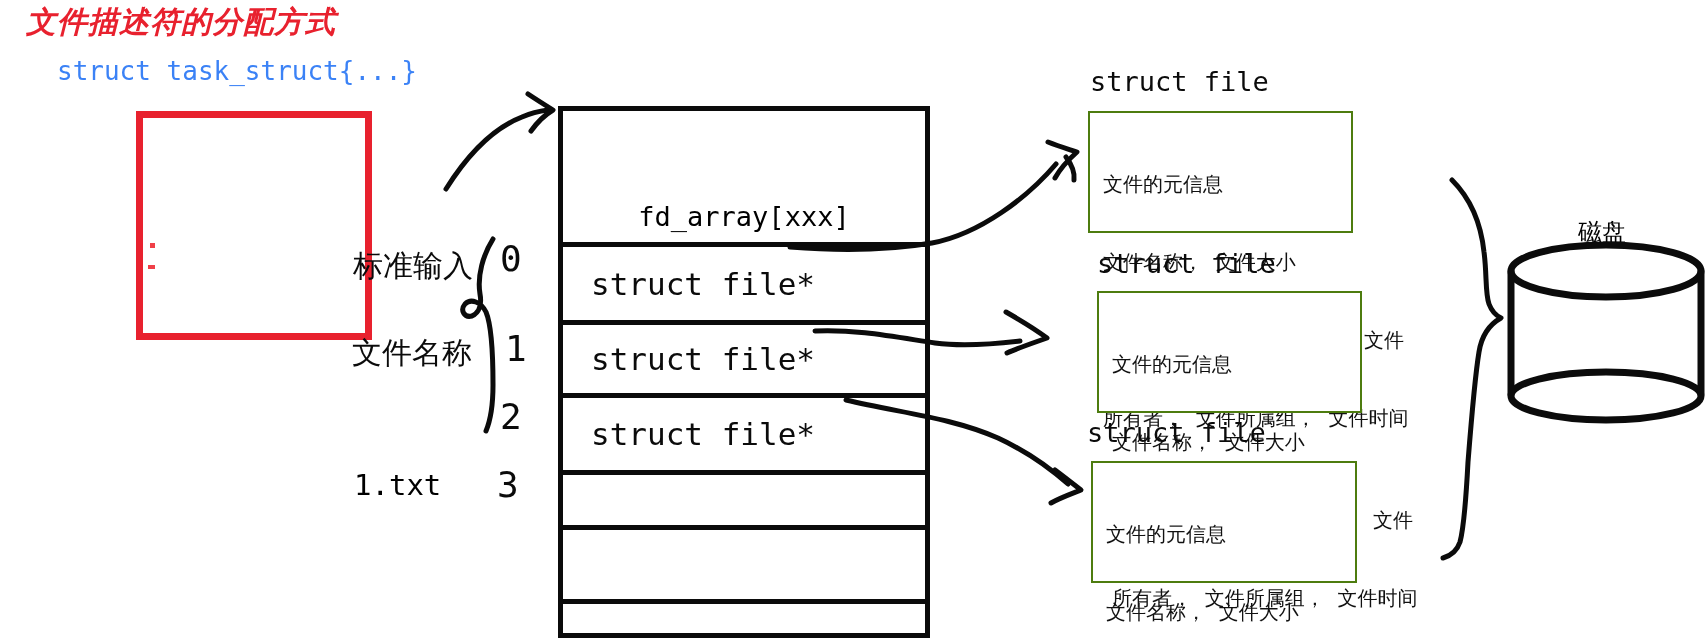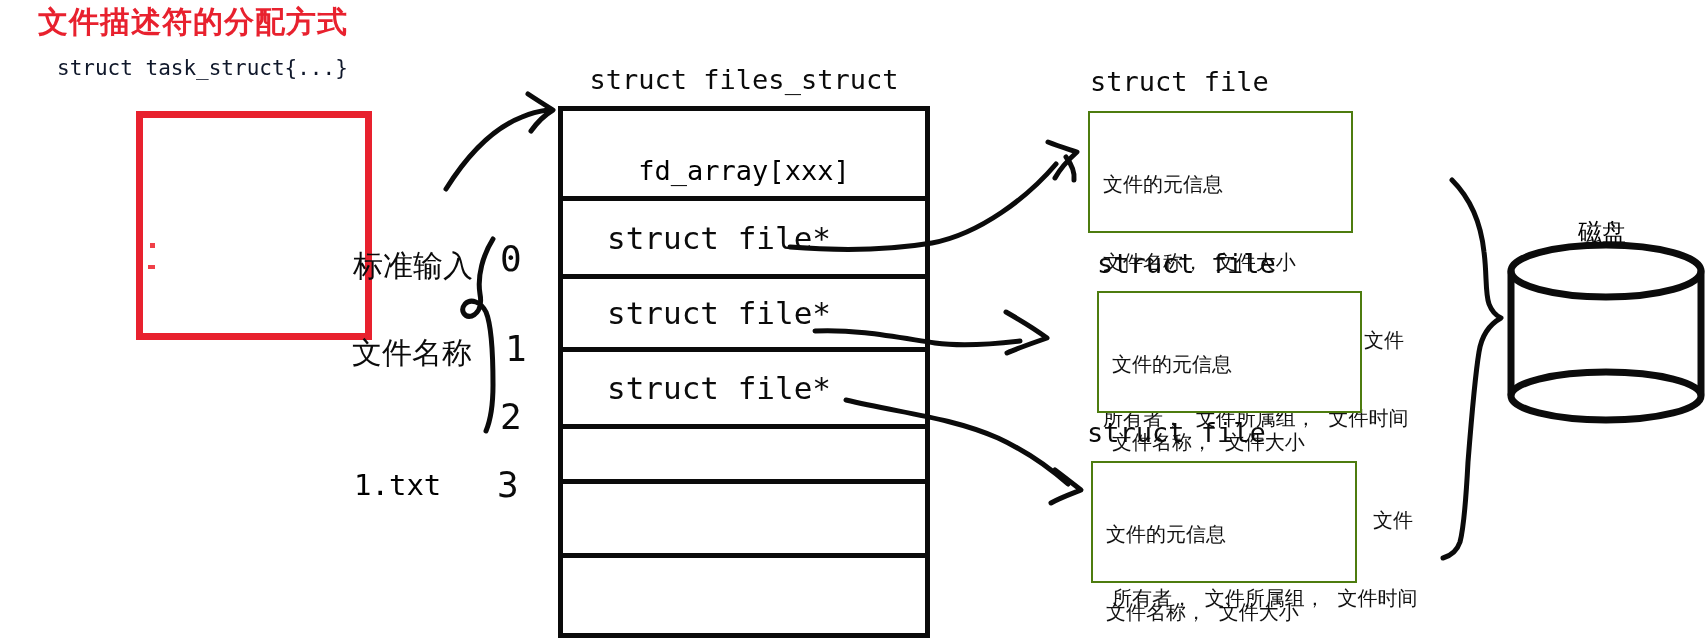--- a/index.html
+++ b/index.html
@@ -2,61 +2,60 @@
 <html><head>
 <meta charset="utf-8">
 <style>
   html,body{margin:0;padding:0;background:#ffffff;}
   #canvas{position:relative;width:1707px;height:644px;background:#ffffff;overflow:hidden;
           font-family:"DejaVu Sans",sans-serif;color:#000;}
   .abs{position:absolute;}
   .code{font-family:"DejaVu Sans Mono","Liberation Mono",monospace;white-space:pre;}
   .cjk{font-family:"DejaVu Sans","Liberation Sans",sans-serif;white-space:pre;}
   .red-title{color:#e8212e;font-size:30px;font-weight:bold;letter-spacing:1px;}
-  .red-code{color:#0f172a;font-size:21px;}
+  .red-code{color:#3b82f6;font-size:26px;}
   .black-code{color:#0b0b0b;font-size:27px;}
   .red-rect{border:7px solid #e8212e;}
   .dot{background:#f04048;}
   
   .fs-table{left:558px;top:106px;width:372px;height:532px;border:5px solid #0b0b0b;box-sizing:border-box;}
   .fs-row{box-sizing:border-box;width:100%;display:flex;align-items:center;}
-  .fs-row.bt{border-top:5px solid #0b0b0b;padding-left:16px;}
+  .fs-row.bt{border-top:5px solid #0b0b0b;}
   .fs-cell-text{font-size:31px;padding-left:28px;color:#0b0b0b;}
   .fs-fd{align-items:flex-end;justify-content:center;padding-bottom:10px;font-size:27px;}
   .struct-header{font-size:27px;color:#0b0b0b;}
   
   .filebox{border:2px solid #4d7c0f;box-sizing:border-box;background:#fff;}
   .filebox .lines{padding:6px 0 0 13px;font-size:20px;line-height:26px;color:#111;width:max-content;}
   .fd-label{font-size:30px;color:#0b0b0b;text-align:center;}
   .fd-num{font-size:36px;color:#0b0b0b;}
   svg{position:absolute;left:0;top:0;pointer-events:none;}
 </style>
 </head>
 <body>
 
 <div id="canvas">
 
-  <div class="abs cjk red-title" style="left:38px;top:2px;">文件描述符的分配方式</div>
+  <div class="abs cjk red-title" style="left:26px;top:2px;font-style:italic;">文件描述符的分配方式</div>
   <div class="abs code red-code" style="left:57px;top:56px;">struct task_struct{...}</div>
 
   <div class="abs red-rect" style="left:136px;top:111px;width:222px;height:215px;"></div>
   <div class="abs dot" style="left:150px;top:243px;width:5px;height:5px;"></div>
   <div class="abs dot" style="left:148px;top:265px;width:7px;height:4px;"></div>
 
   <div class="abs cjk fd-label" style="left:353px;top:246px;">标准输入</div>
   <div class="abs code fd-num" style="left:500px;top:238px;">0</div>
   <div class="abs cjk fd-label" style="left:352px;top:333px;">文件名称</div>
   <div class="abs code fd-num" style="left:505px;top:328px;">1</div>
   <div class="abs code fd-num" style="left:500px;top:396px;">2</div>
   <div class="abs code" style="left:354px;top:468px;font-size:29px;">1.txt</div>
   <div class="abs code fd-num" style="left:497px;top:464px;">3</div>
 
-  <div class="abs code struct-header" style="left:558px;top:64px;width:372px;text-align:center;">struct files_struct</div>
   <div class="abs fs-table">
-    <div class="fs-row fs-fd code" style="height:85px;">
+    <div class="fs-row fs-fd code" style="height:85px;margin-top:46px;">
       <span>fd_array[xxx]</span>
     </div>
     <div class="fs-row bt" style="height:78px;">
       <span class="code fs-cell-text">struct file*</span>
     </div>
     <div class="fs-row bt" style="height:73px;">
       <span class="code fs-cell-text">struct file*</span>
     </div>
     <div class="fs-row bt" style="height:77px;">
       <span class="code fs-cell-text">struct file*</span>

